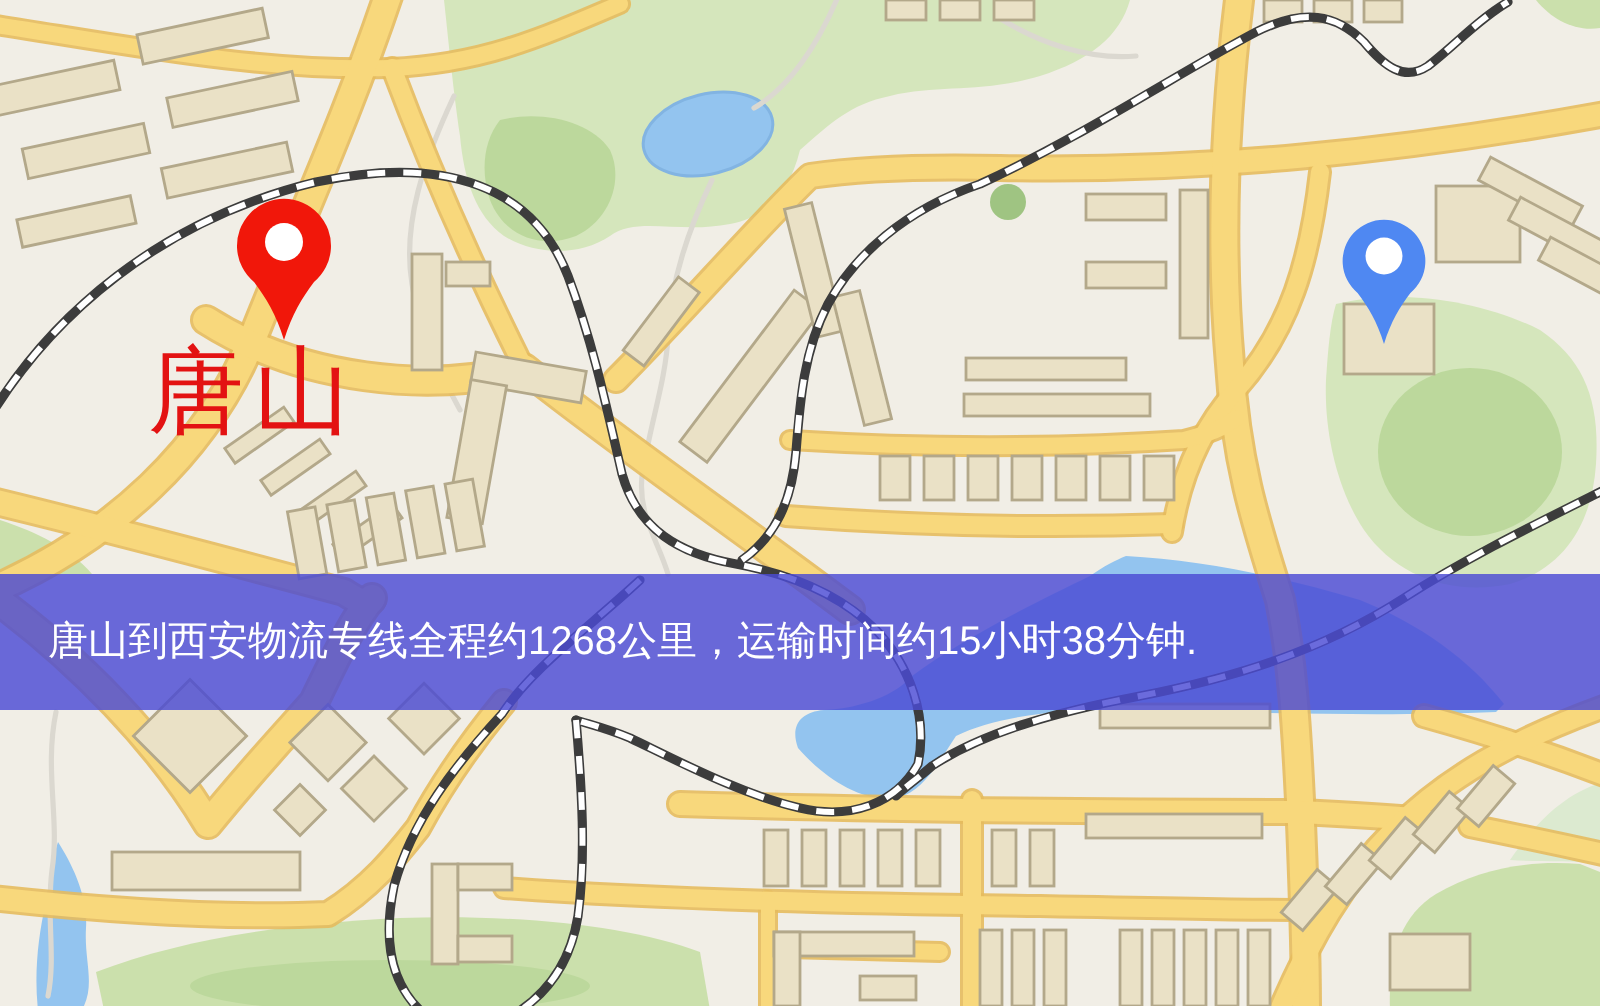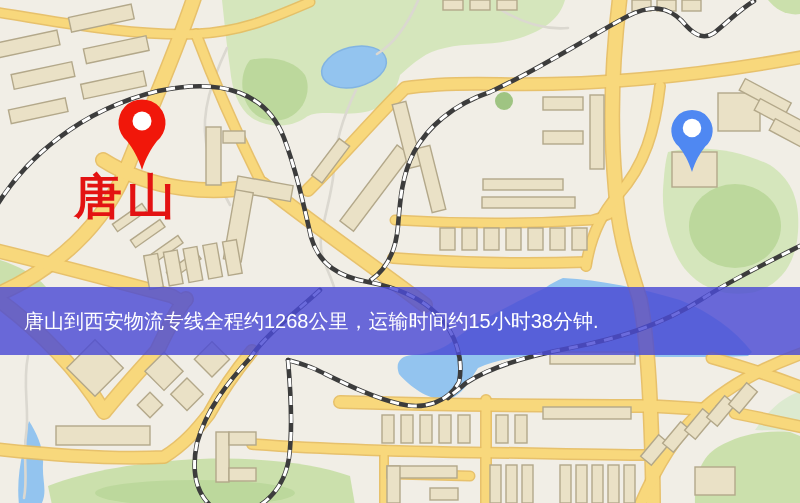--- a/index.html
+++ b/index.html
@@ -17,21 +17,21 @@
   g.road-fill use.w12{stroke-width:12} g.road-casing use.w12{stroke-width:15}
   g.road-fill use.w13{stroke-width:13} g.road-casing use.w13{stroke-width:16}
   
   g.rail-base use{fill:none;stroke:#3c3c3c;stroke-width:4.6;stroke-linecap:round;}
   g.rail-dash use{fill:none;stroke:#ffffff;stroke-width:3;stroke-dasharray:9 9;stroke-linecap:butt;}
   
   g.bld rect, g.bld path{fill:#eae1c6;stroke:#b3a88a;stroke-width:1.4;}
   
   g.streams path{fill:none;stroke:#dbd8d0;stroke-width:2.6;stroke-linecap:round;}
   
-  .label{position:absolute;font-weight:bold;line-height:1;white-space:nowrap;z-index:5;}
+  .label{position:absolute;font-weight:normal;line-height:1;white-space:nowrap;z-index:5;}
   .label.origin{left:74px;top:173px;font-size:48px;letter-spacing:5px;color:#e31212;}
   .label.dest{left:644px;top:180px;font-size:42px;letter-spacing:6px;color:#2a2ad2;}
   .banner{position:absolute;left:0;top:287px;width:800px;height:68px;z-index:6;
           background:rgba(74,74,212,0.82);color:#ffffff;font-size:20px;line-height:68px;
           padding-left:24px;box-sizing:border-box;white-space:nowrap;overflow:hidden;}
 </style>
 </head>
 <body>
 
 <div class="stage">

